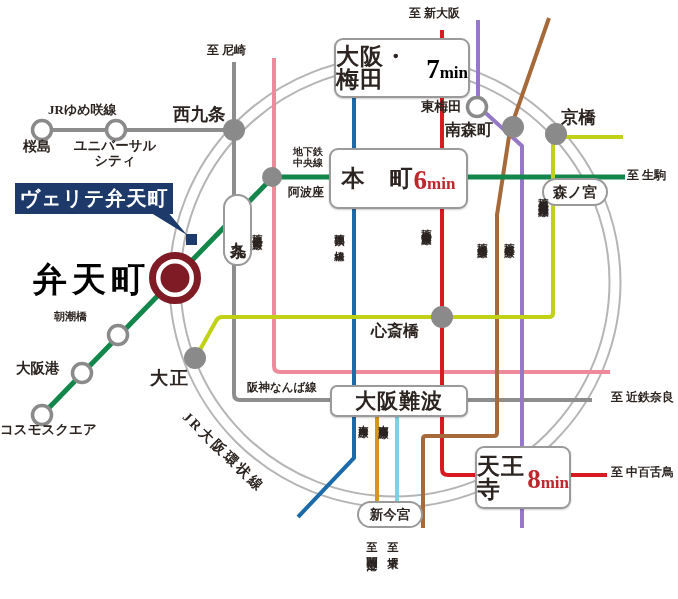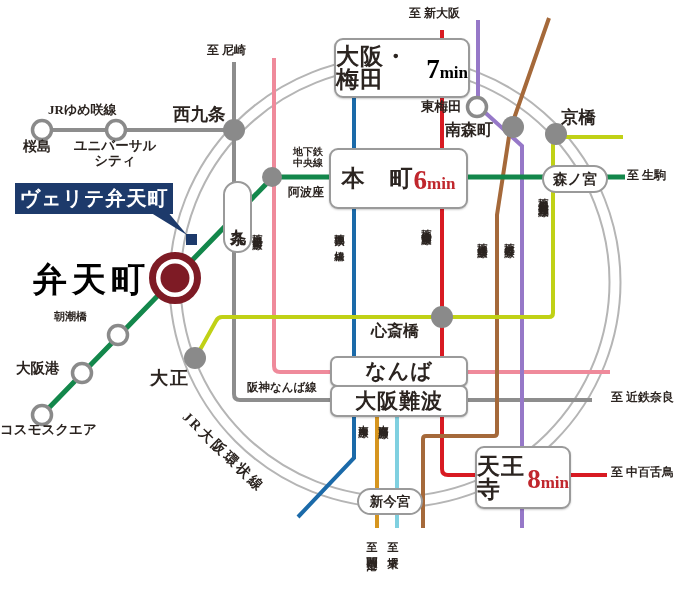--- a/index.html
+++ b/index.html
@@ -16,21 +16,21 @@
     position:absolute;background:#fff;border:2.5px solid #9a9a9a;border-radius:9px;
     display:flex;flex-direction:row;align-items:center;justify-content:center;
     box-shadow:0 1px 2px rgba(0,0,0,.2);
   }
   .stbox .nm{font-weight:700;font-size:23px;letter-spacing:1px;line-height:1;}
   .stbox .tm{line-height:1;margin-top:3px;}
   .stbox .tm .num{font-size:27px;font-weight:700;}
   .stbox .tm .unit{font-size:17px;font-weight:700;}
   .pill{
     position:absolute;background:#fff;border:2px solid #9a9a9a;border-radius:14px;
-    display:flex;align-items:center;justify-content:center;font-weight:700;
+    display:flex;align-items:center;justify-content:center;font-weight:700;margin-top:13px;
   }
   .badge{
     position:absolute;left:15px;top:183px;width:158px;height:31px;
     display:flex;align-items:center;justify-content:center;
     color:#fff;font-weight:700;font-size:20px;letter-spacing:1px;
   }
   .bigname{position:absolute;left:33px;top:257px;font-size:34px;font-weight:700;letter-spacing:5px;}
 </style>
 </head>
 <body>
@@ -80,23 +80,20 @@
   <div class="bigname" style="color:#000000;">弁天町</div>
 
   <div class="stbox" style="left:334px;top:38px;width:132px;height:56px;">
     <div class="nm">大阪・梅田</div>
     <div class="tm" style="color:#000000;"><span class="num">7</span><span class="unit">min</span></div>
   </div>
   <div class="stbox" style="left:329px;top:148px;width:135px;height:57px;">
     <div class="nm">本　町</div>
     <div class="tm" style="color:#c0272d;"><span class="num">6</span><span class="unit">min</span></div>
   </div>
-  <div class="stbox" style="left:330px;top:356px;width:134px;height:27px;border-radius:7px;">
-    <div class="nm" style="font-size:21px;">なんば</div>
-  </div>
   <div class="stbox" style="left:330px;top:385px;width:134px;height:28px;border-radius:7px;">
     <div class="nm" style="font-size:21px;">大阪難波</div>
   </div>
   <div class="stbox" style="left:475px;top:446px;width:92px;height:59px;border-radius:9px;">
     <div class="nm">天王寺</div>
     <div class="tm" style="color:#c0272d;"><span class="num">8</span><span class="unit">min</span></div>
   </div>
 
   <div class="pill" style="left:223px;top:181px;width:25px;height:68px;">
     <span class="vlabel" style="font-size:16px;">九条</span>

